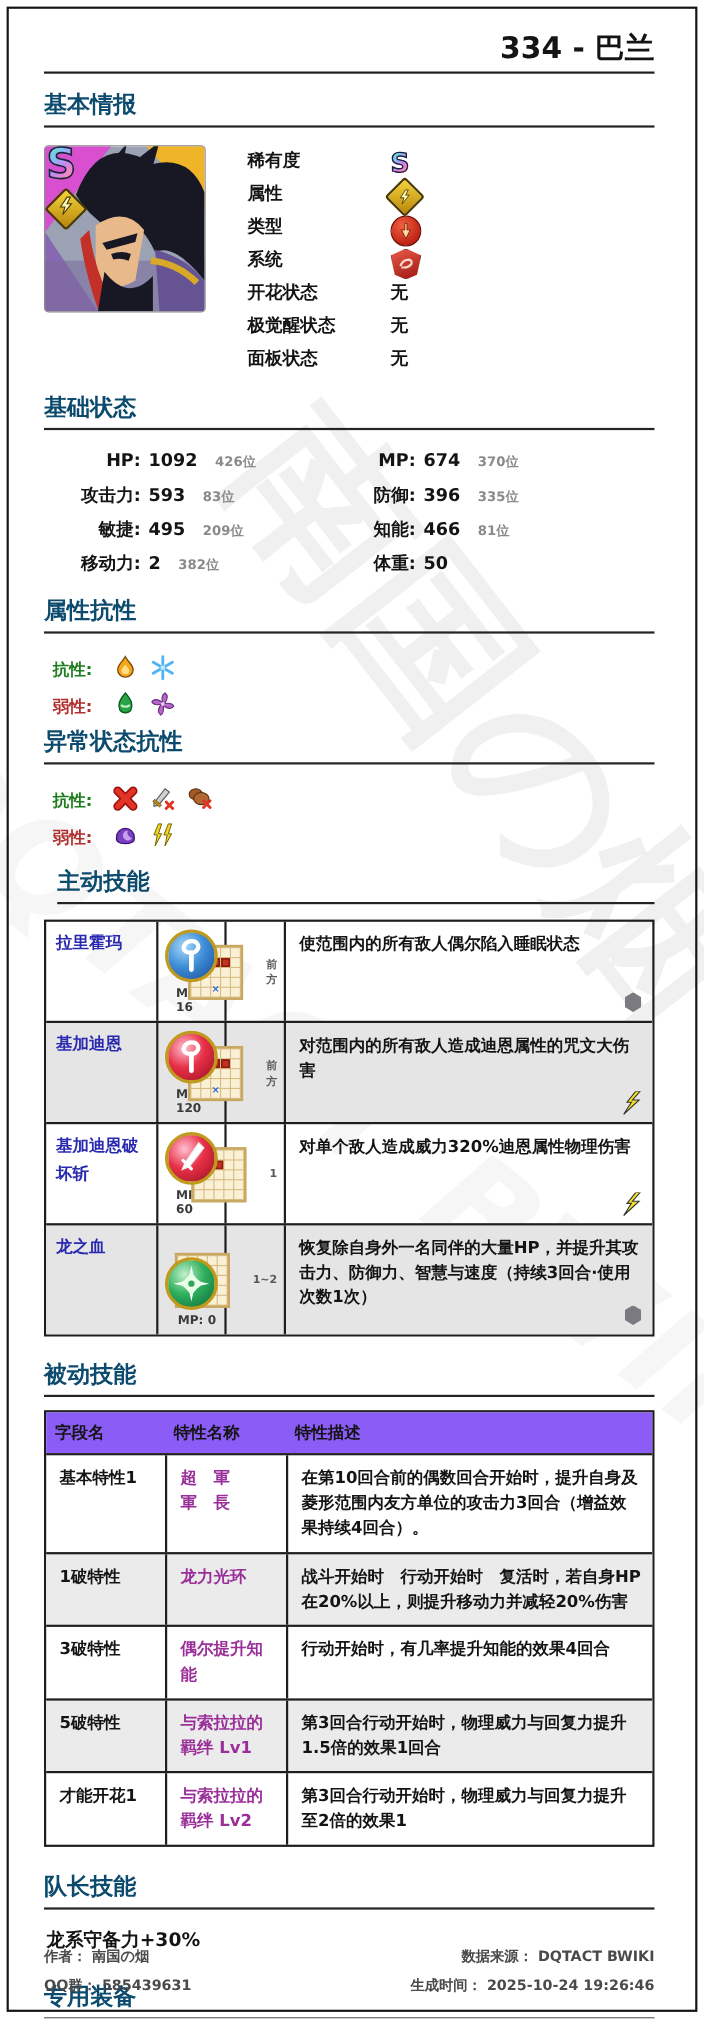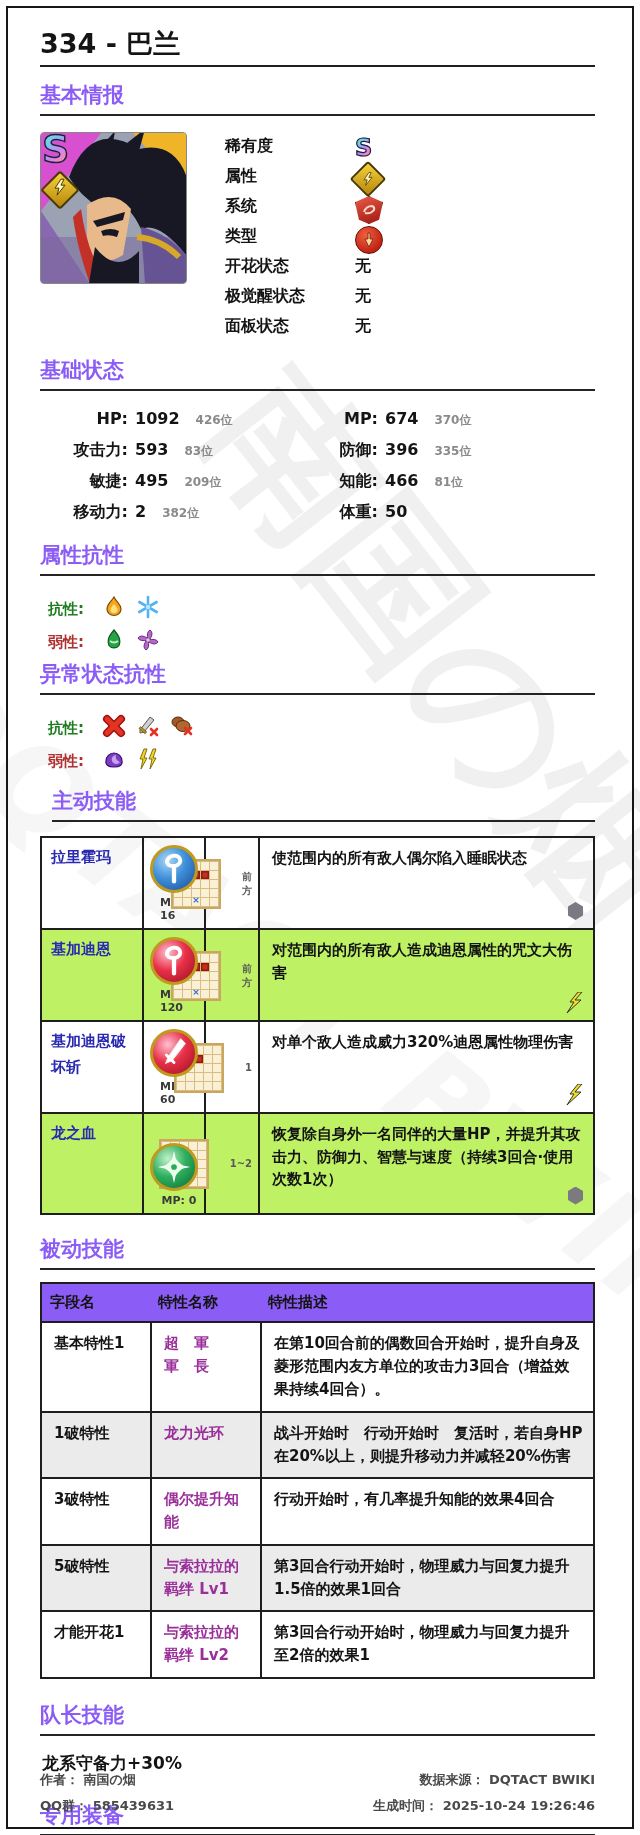--- a/index.html
+++ b/index.html
@@ -3,24 +3,24 @@
 <meta charset="utf-8">
 <style>
   html,body{margin:0;padding:0;background:#fff;}
   .page{position:relative;width:640px;height:1835px;background:#fff;overflow:hidden;
         font-family:"DejaVu Sans",sans-serif;color:#141414;}
   .frame{position:absolute;inset:6px;border:2px solid #161616;pointer-events:none;z-index:3;}
   .watermark{position:absolute;z-index:0;font-weight:bold;white-space:nowrap;pointer-events:none;}
   .wm1{top:330px;left:330px;font-size:160px;color:rgba(40,40,40,0.07);transform:rotate(52deg);transform-origin:0 0;}
   .wm2{top:640px;left:-40px;font-size:120px;font-style:italic;color:rgba(40,40,40,0.045);transform:rotate(38deg);transform-origin:0 0;letter-spacing:6px;}
   .content{position:relative;z-index:1;padding:16px 45px 0 40px;}
-  h1{font-size:27px;font-weight:bold;text-align:left;margin:10px 0 3px;}
+  h1{font-size:27px;font-weight:bold;text-align:right;margin:10px 0 3px;}
   .subtitle{text-align:center;font-size:12px;color:#6e6e6e;margin-bottom:12px;font-weight:bold;}
   .rule{border-top:2px solid #1e1e1e;height:0;}
-  .sec{color:#8b5cf6;font-size:21px;font-weight:bold;padding:0 0 5px;border-bottom:2px solid #242424;}
+  .sec{color:#0c4a6e;font-size:21px;font-weight:bold;padding:0 0 5px;border-bottom:2px solid #242424;}
   
   .binfo{display:flex;gap:40px;margin:16px 0 8px;}
   .portrait-wrap{position:relative;width:145px;height:150px;flex:0 0 auto;}
   .portrait{width:145px;height:150px;border:1px solid #888;border-radius:4px;display:block;}
   .rar-badge{position:absolute;top:-2px;left:2px;font-size:38px;font-weight:900;line-height:1;
      background:linear-gradient(135deg,#79e89e,#79c8f2 30%,#c489f2 55%,#f287c3 75%,#eee873);
      -webkit-background-clip:text;background-clip:text;color:transparent;-webkit-text-stroke:1.5px #20203a;}
   .attr-badge{position:absolute;top:44px;left:6px;width:24px;height:24px;transform:rotate(45deg);
      background:linear-gradient(135deg,#f4d33a,#b8860b);border:2px solid #4a3a00;border-radius:3px;}
   .attr-badge svg{transform:rotate(-45deg);}
@@ -49,21 +49,21 @@
   .res-row{display:flex;align-items:flex-end;height:33px;margin-left:8px;font-weight:bold;}
   .res-row .rlab{font-size:15px;width:54px;}
   .rlab.g{color:#1e7d1e;} .rlab.r{color:#b03030;}
   .res-icons{display:flex;gap:10px;align-items:center;}
   .res-ic{width:24px;height:24px;display:inline-block;}
   .resist-block{margin:10px 0 4px;}
   
   .sk-table{border:2px solid #1e1e1e;margin-top:14px;}
   .sk-row{display:grid;grid-template-columns:100px 62px 54px 1fr;border-top:2px solid #1e1e1e;}
   .sk-row:first-child{border-top:none;}
-  .sk-row.alt{background:#bef264;}
+  .sk-row.alt{background:#e5e5e5;}
   .sk-cell{border-left:2px solid #1e1e1e;padding:7px 6px;}
   .sk-cell:first-child{border-left:none;}
   .sk-name{color:#2a2ab0;font-weight:bold;font-size:15px;line-height:1.7;padding-left:9px;}
   .sk-iconcell{display:flex;flex-direction:column;align-items:center;justify-content:flex-end;gap:3px;padding-bottom:6px;}
   .orb{width:42px;height:42px;border-radius:50%;border:3px solid #bf9a1f;position:relative;}
   .orb.blue{background:radial-gradient(circle at 35% 30%,#a8d8f8,#3f8fd8 45%,#174a9a);}
   .orb.red{background:radial-gradient(circle at 35% 30%,#ffc0d0,#e83048 45%,#98101e);}
   .orb.green{background:radial-gradient(circle at 35% 30%,#c2f0ca,#2fb05e 45%,#086a36);}
   .mp{font-size:11px;color:#3a3a3a;font-weight:bold;padding-left:10px;}
   .rg-cell{display:flex;flex-direction:row;align-items:center;justify-content:flex-end;gap:21px;padding-bottom:6px;}
@@ -146,32 +146,32 @@
         </div>
         <div class="info-row">
           <span class="lab">属性</span>
           <span class="dein-d">
             <svg width="16" height="16" viewBox="0 0 20 20">
                 <polygon points="11,2 5,11 9,11 7,18 15,8 11,8 14,2" fill="#fff8c0" stroke="#4a3a00" stroke-width="1"></polygon>
               </svg>
           </span>
         </div>
         <div class="info-row">
+          <span class="lab">类型</span>
+          <span class="circ">
+            <svg width="16" height="16" viewBox="0 0 16 16">
+                <polygon points="8,15 4,7 7,7 7,1 9,1 9,7 12,7" fill="#ffd9a0" stroke="#7a1a08" stroke-width="0.8"></polygon>
+              </svg>
+          </span>
+        </div>
+        <div class="info-row">
           <span class="lab">系统</span>
           <span class="shield">
             <svg width="18" height="18" viewBox="0 0 18 18">
                 <path d="M4 11 Q6 5 12 5 Q15 6 14 9 Q11 13 5 12" fill="none" stroke="#f8d8c8" stroke-width="2"></path>
-              </svg>
-          </span>
-        </div>
-        <div class="info-row">
-          <span class="lab">类型</span>
-          <span class="circ">
-            <svg width="16" height="16" viewBox="0 0 16 16">
-                <polygon points="8,15 4,7 7,7 7,1 9,1 9,7 12,7" fill="#ffd9a0" stroke="#7a1a08" stroke-width="0.8"></polygon>
               </svg>
           </span>
         </div>
         <div class="info-row">
           <span class="lab">开花状态</span>
           <span class="val">无</span>
         </div>
         <div class="info-row">
           <span class="lab">极觉醒状态</span>
           <span class="val">无</span>

